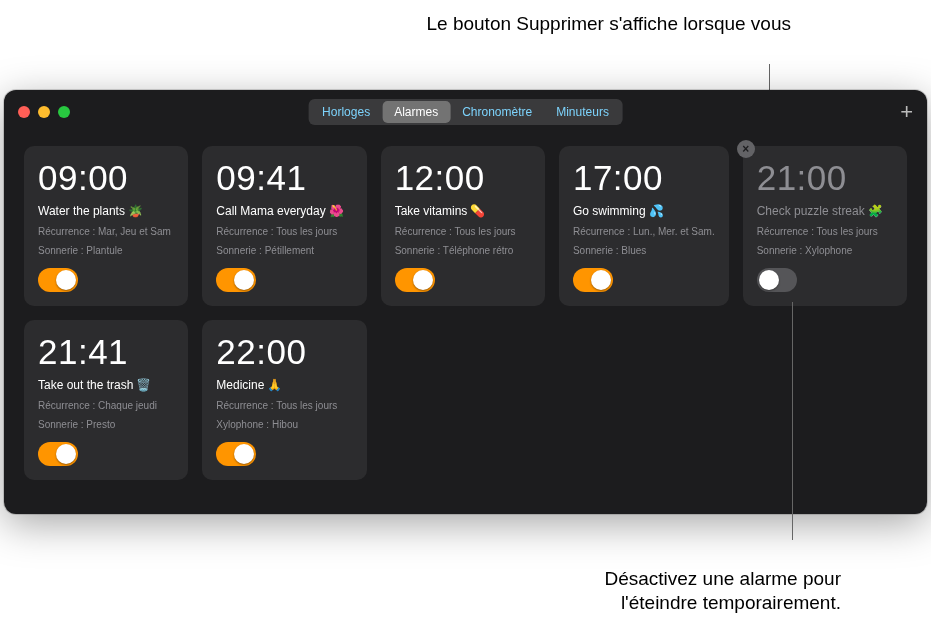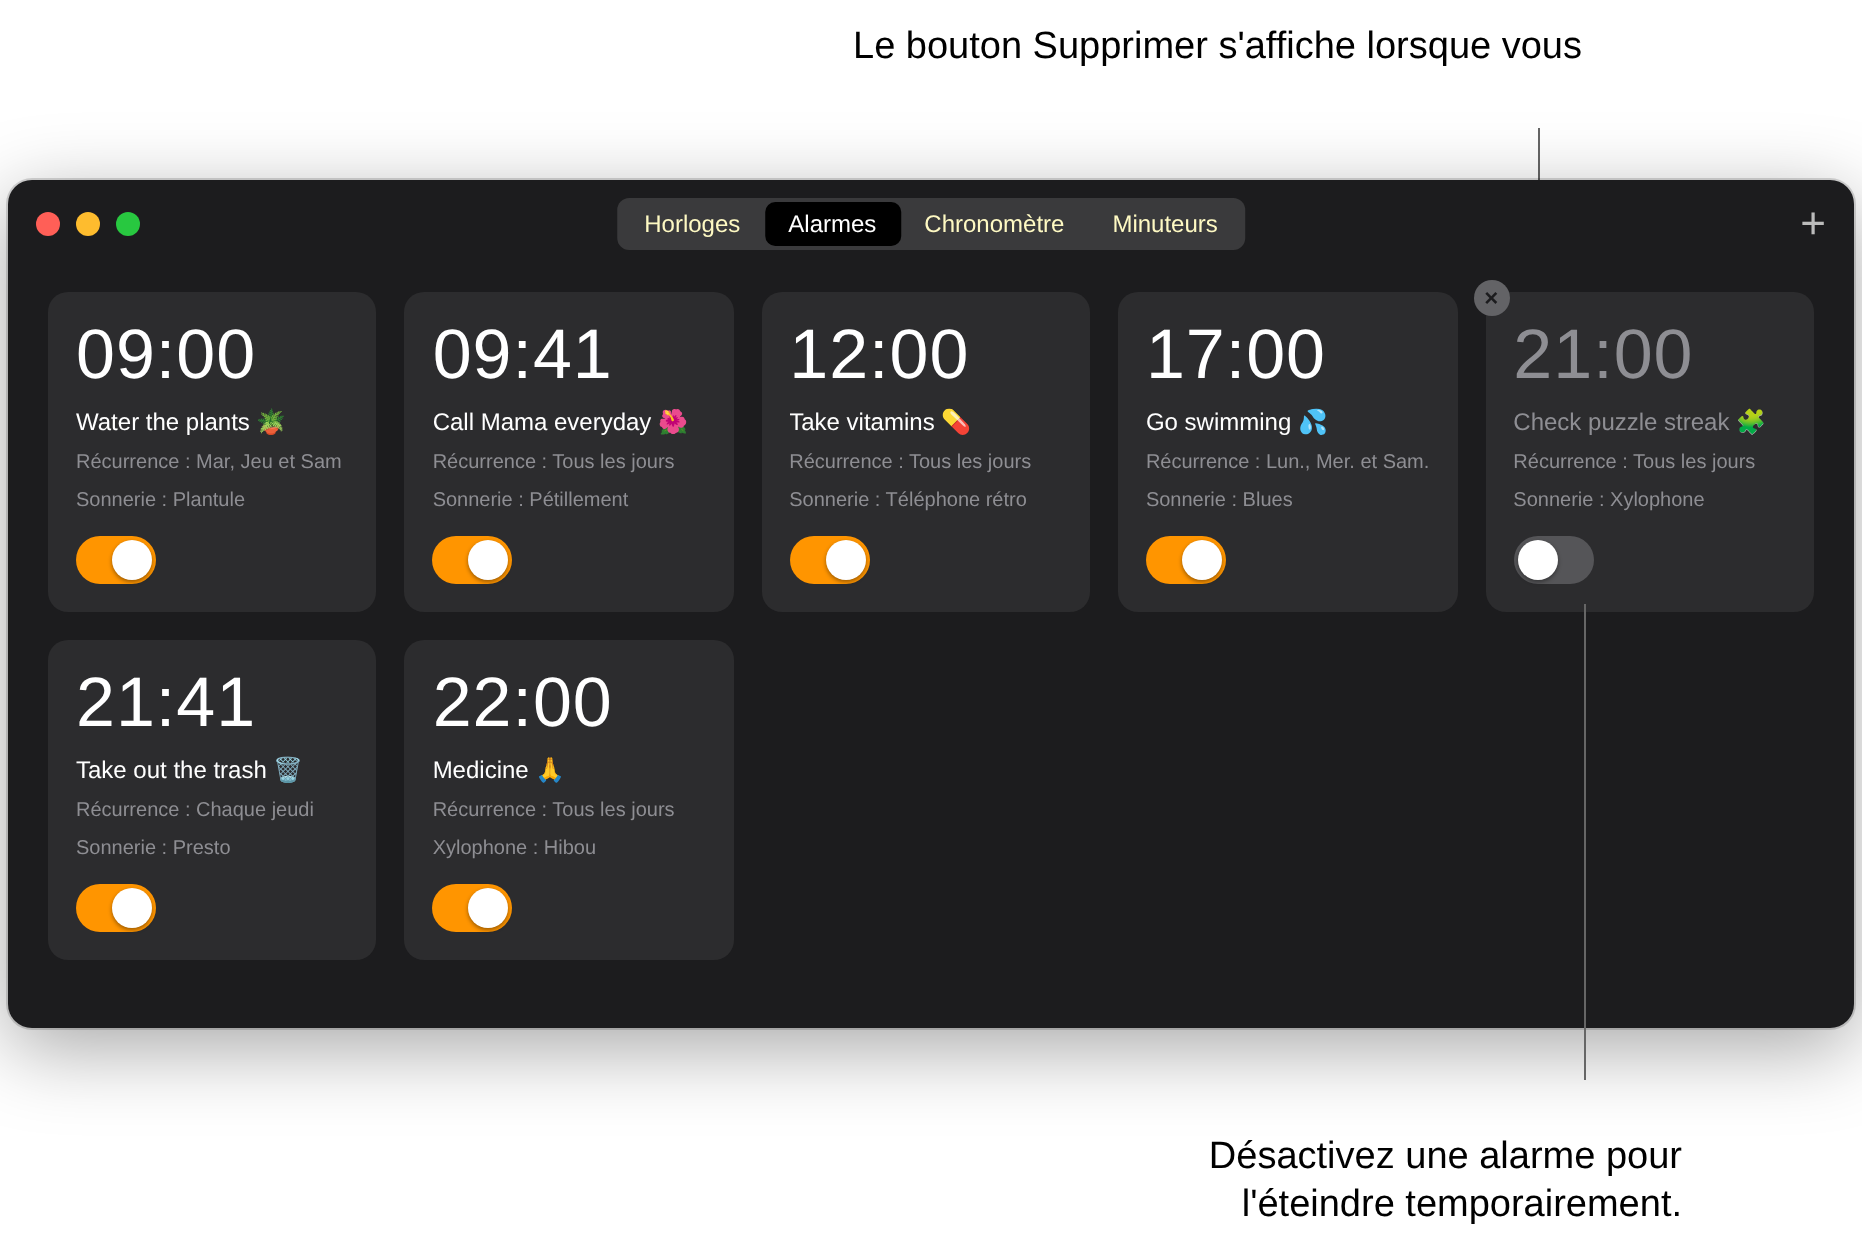--- a/index.html
+++ b/index.html
@@ -80,27 +80,27 @@
     top: 50%;
     transform: translate(-50%, -50%);
     display: flex;
     background: #3a3a3c;
     border-radius: 6px;
     padding: 2px;
   }
   .tab {
     padding: 4px 12px;
     font-size: 12px;
-    color: #fef9c3;
+    color: #7dd3fc;
     border-radius: 5px;
     cursor: pointer;
     white-space: nowrap;
   }
   .tab.active {
-    background: #000000;
+    background: #737373;
     color: #fff;
   }
   .add-btn {
     position: absolute;
     right: 14px;
     top: 50%;
     transform: translateY(-50%);
     color: #bbb;
     font-size: 22px;
     font-weight: 300;

